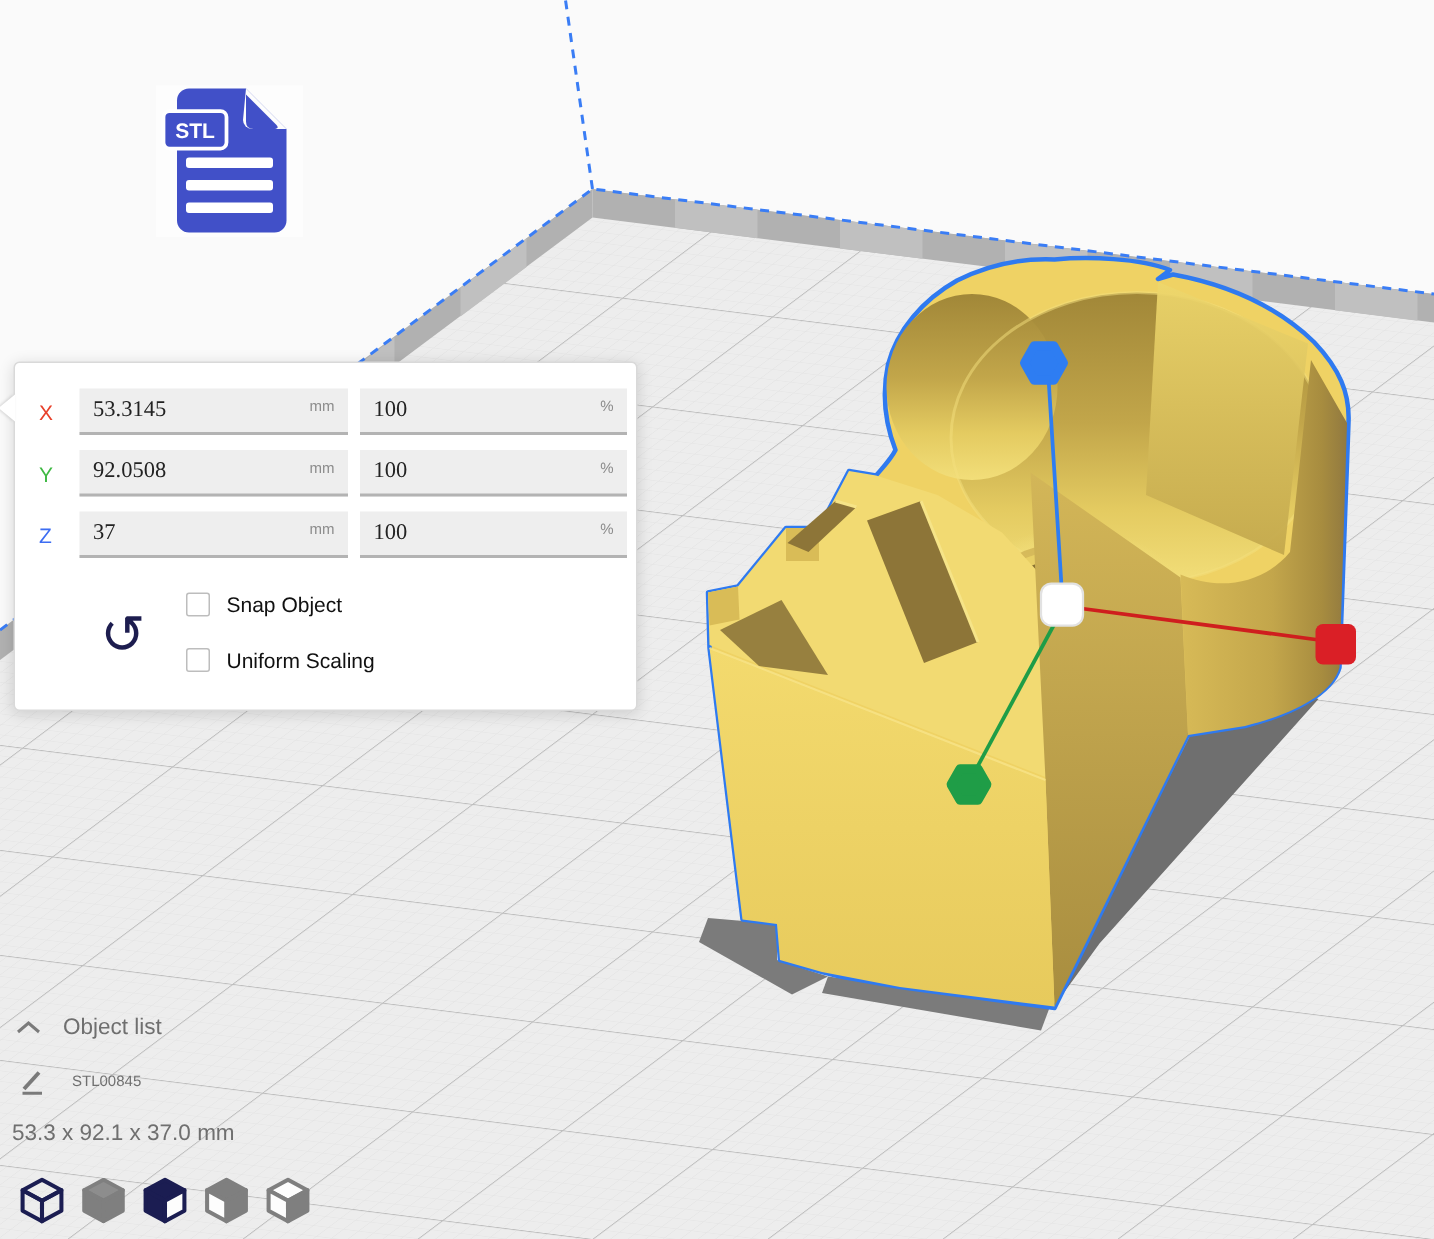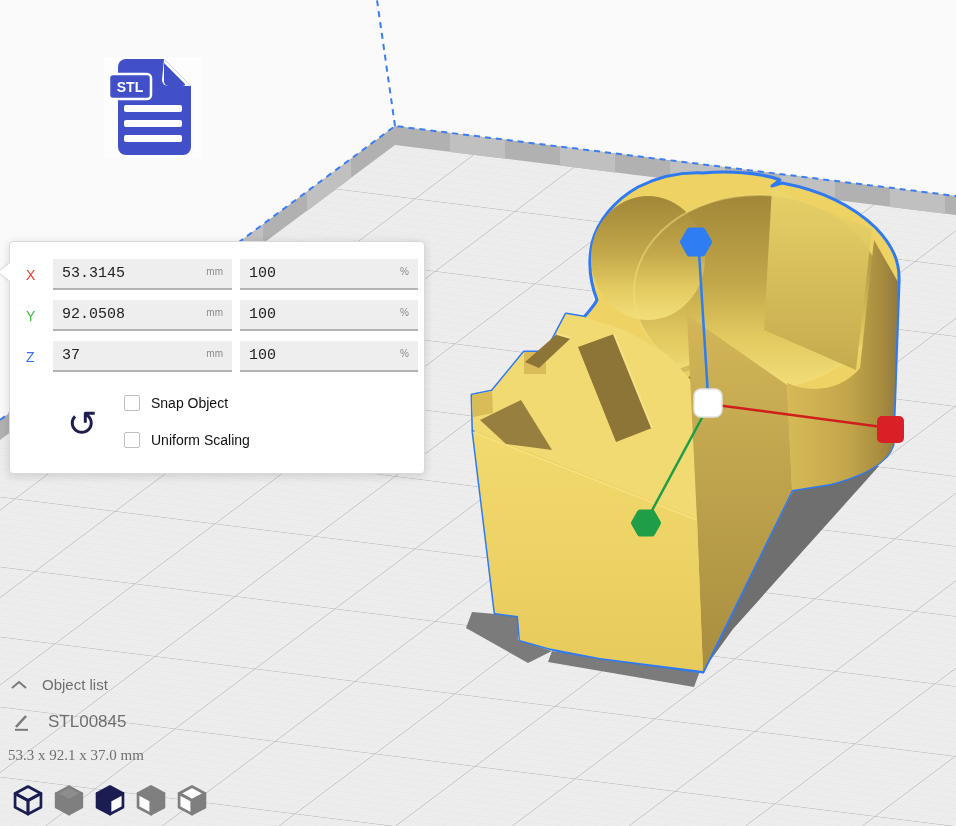--- a/index.html
+++ b/index.html
@@ -23,39 +23,39 @@
     border-top:9px solid transparent;border-bottom:9px solid transparent;
     border-right:11px solid #ffffff;filter:drop-shadow(-1px 0 1px rgba(0,0,0,.15));}
   .axis-row{position:absolute;left:16px;height:31px;display:flex;align-items:center;width:392px;}
   .axis-row.r0{top:17px}.axis-row.r1{top:58px}.axis-row.r2{top:99px}
   .axis-label{width:18px;font-size:14px;font-weight:400;}
   .axis-label.x{color:var(--axis-x)}.axis-label.y{color:var(--axis-y)}.axis-label.z{color:var(--axis-z)}
   .field{position:relative;height:31px;background:#eeeeee;border-bottom:2px solid #b3b3b3;}
   .field.mm{width:179px;margin-left:9px;}
   .field.pct{width:178px;margin-left:8px;}
   .field input{width:100%;height:100%;border:none;background:transparent;outline:none;
-    font-family:Liberation Mono, monospace;font-size:15px;color:#222;padding:0 34px 0 9px;}
+    font-family:Liberation Serif, serif;font-size:15px;color:#222;padding:0 34px 0 9px;}
   .field .unit{position:absolute;right:9px;top:7px;font-size:10px;color:#8c8c8c;pointer-events:none;}
   .reset-btn{position:absolute;left:52px;top:160px;width:40px;height:44px;border:none;background:none;
     color:#1d1d4f;font-size:36px;line-height:40px;cursor:pointer;font-family:"DejaVu Sans",sans-serif;}
   .chk-row{position:absolute;left:114px;display:flex;align-items:center;height:20px;}
   .chk-row.c0{top:151px}.chk-row.c1{top:188px}
   .chk-row input[type=checkbox]{appearance:none;width:16px;height:16px;background:#fff;
     border:1px solid #bdbdbd;border-radius:2px;margin:0;cursor:pointer;}
   .chk-row .chk-label{margin-left:11px;font-size:14px;color:#111;}
 
   
   .file-card{position:absolute;left:104px;top:57px;width:98px;height:101px;z-index:5;
     background:#fdfdfd;}
   
   .objlist{position:absolute;left:10px;top:676px;z-index:6;display:flex;align-items:center;}
   .objlist .txt{margin-left:14px;font-size:15px;color:var(--text-gray);}
   .objitem{position:absolute;left:13px;top:712px;z-index:6;display:flex;align-items:center;}
-  .objitem .txt{margin-left:17px;font-size:17px;color:var(--text-gray);}
-  .dims{position:absolute;left:8px;top:747px;z-index:6;font-size:15px;color:var(--text-gray);font-family:Liberation Serif, serif;}
+  .objitem .txt{margin-left:17px;font-size:10px;color:var(--text-gray);}
+  .dims{position:absolute;left:8px;top:747px;z-index:6;font-size:15px;color:var(--text-gray);}
   .viewcubes{position:absolute;left:10px;top:782px;z-index:6;display:flex;gap:5px;}
   .viewcubes .vc{width:36px;height:36px;cursor:pointer;}
   .navy-st{stroke:var(--navy-icon)} .navy-f{fill:var(--navy-icon)}
   .gray-st{stroke:#7f7f7f} .gray-f{fill:#7f7f7f}
   .white-f{fill:#fdfdfd}
   .gray-icon{color:#7a7a7a}
 
   
   .plate-f{fill:var(--plate)} .band-f{fill:var(--band)} .band-alt-f{fill:var(--band-alt)}
   .dash-bl{stroke:var(--accent-blue);stroke-width:2;fill:none;stroke-dasharray:6 5;}

